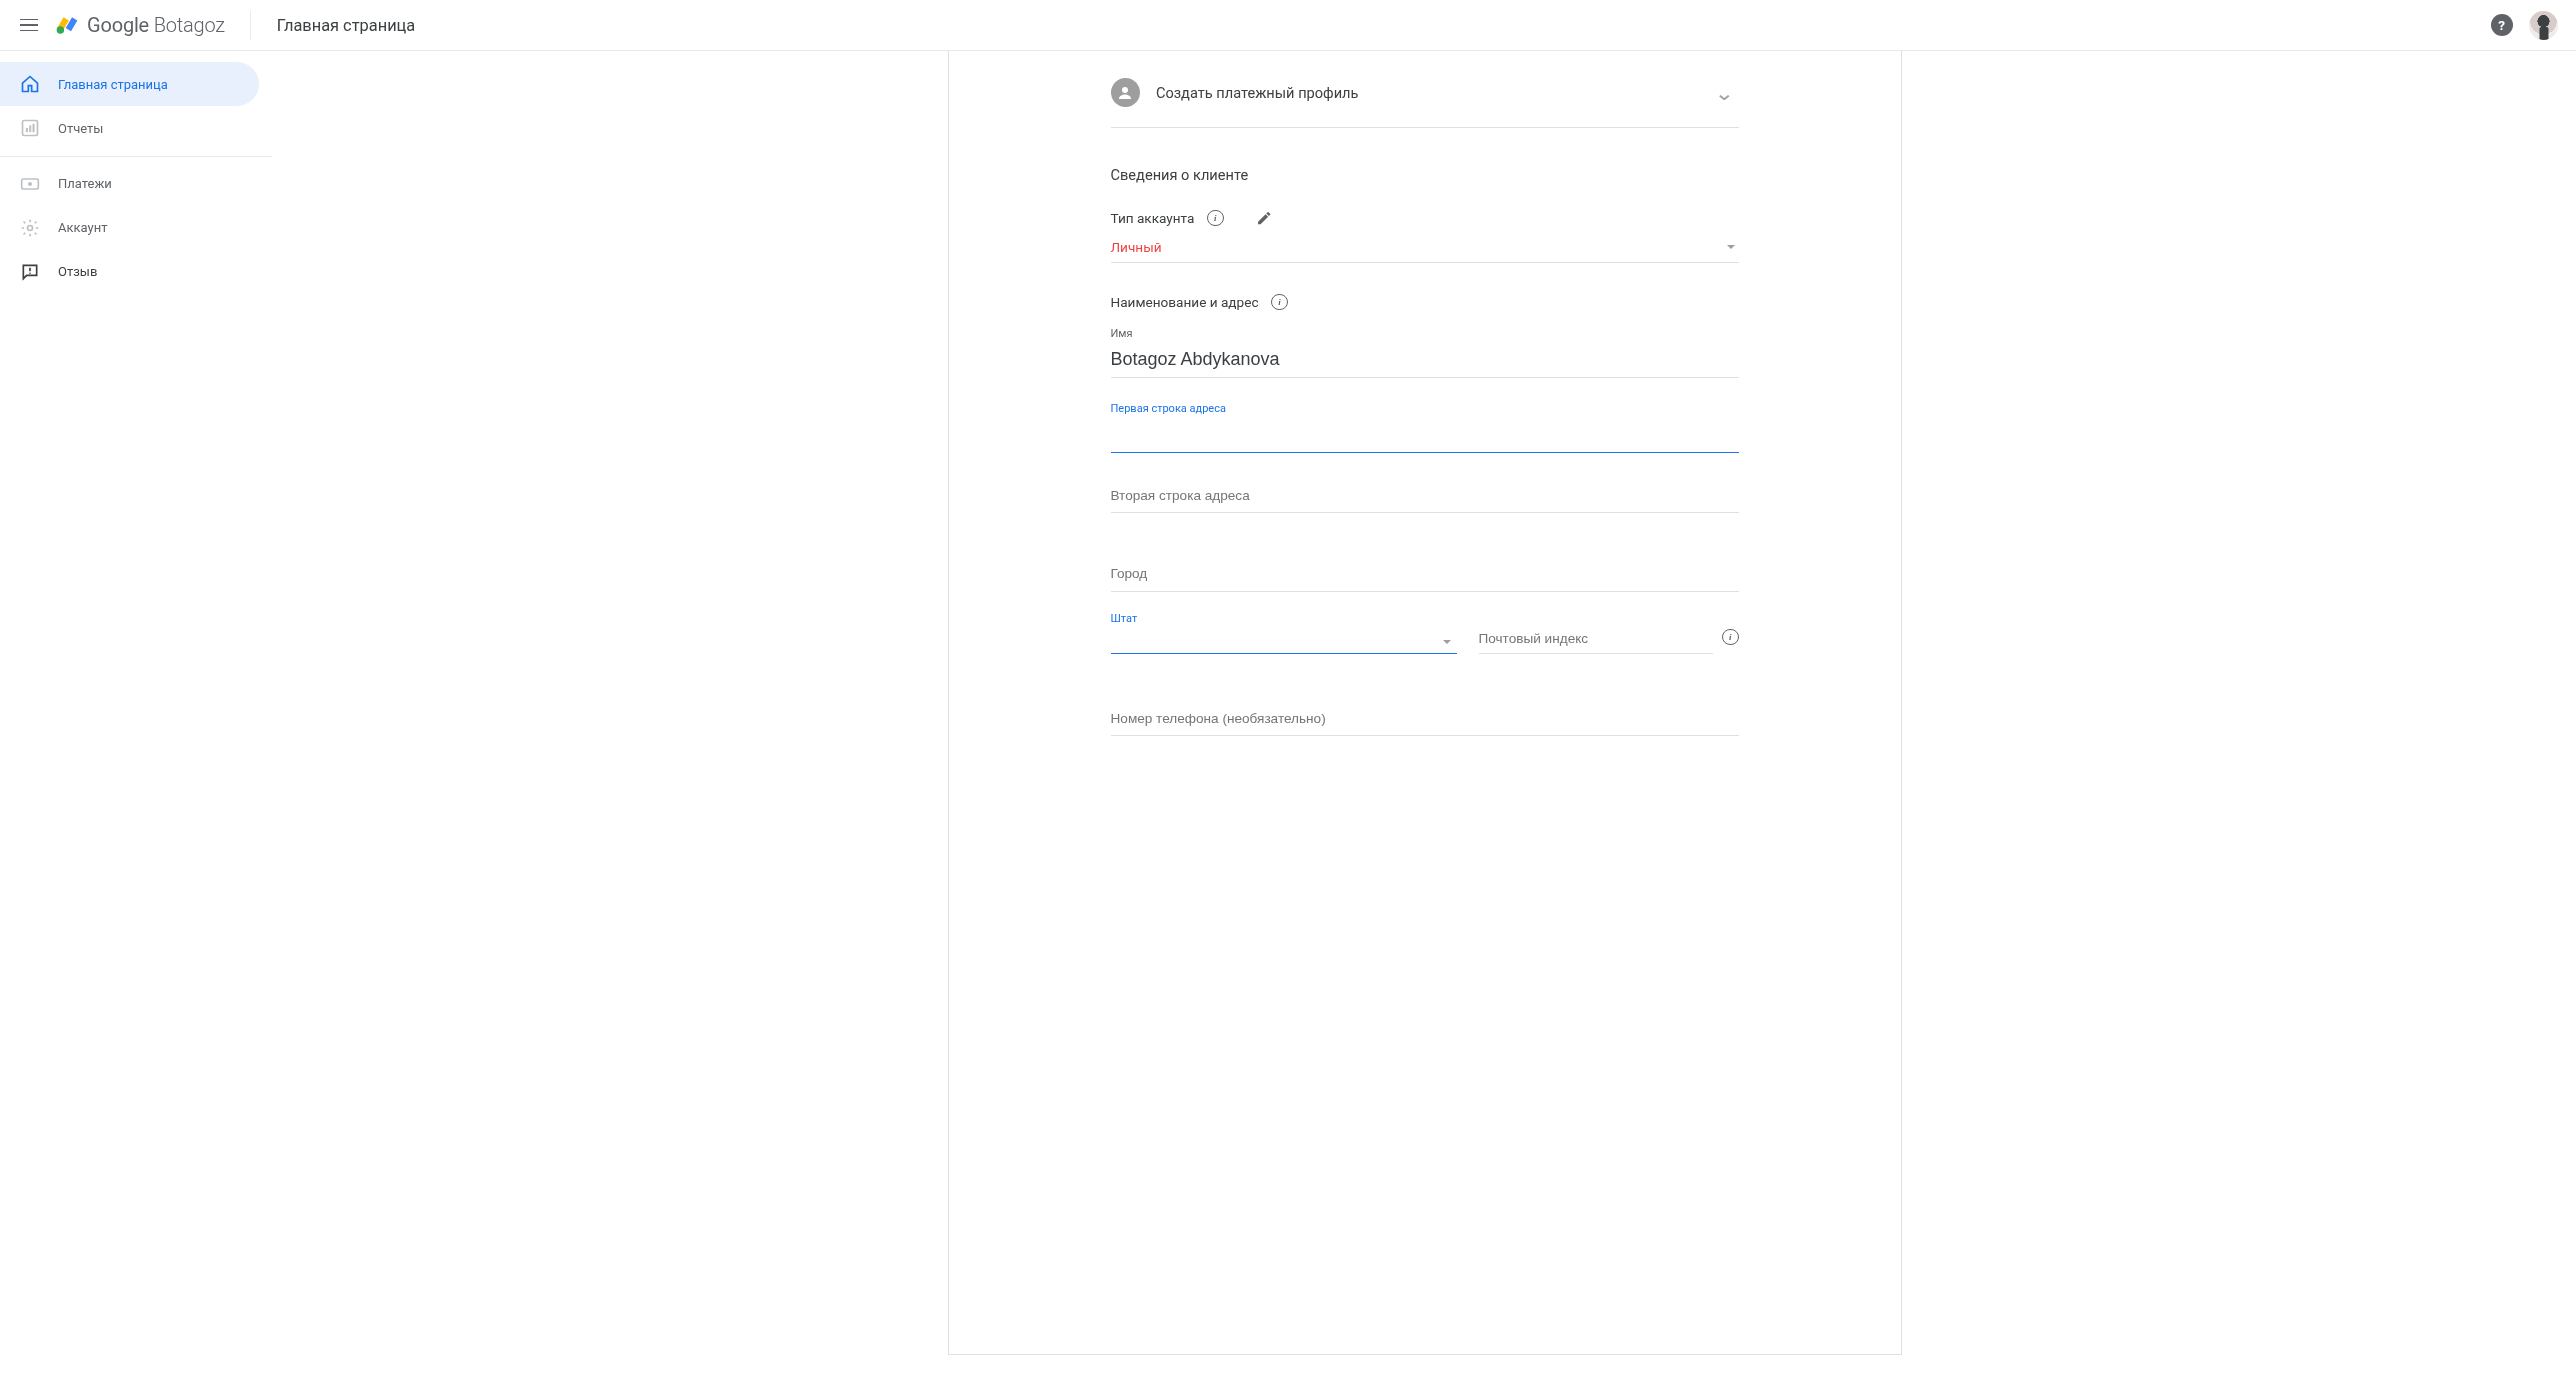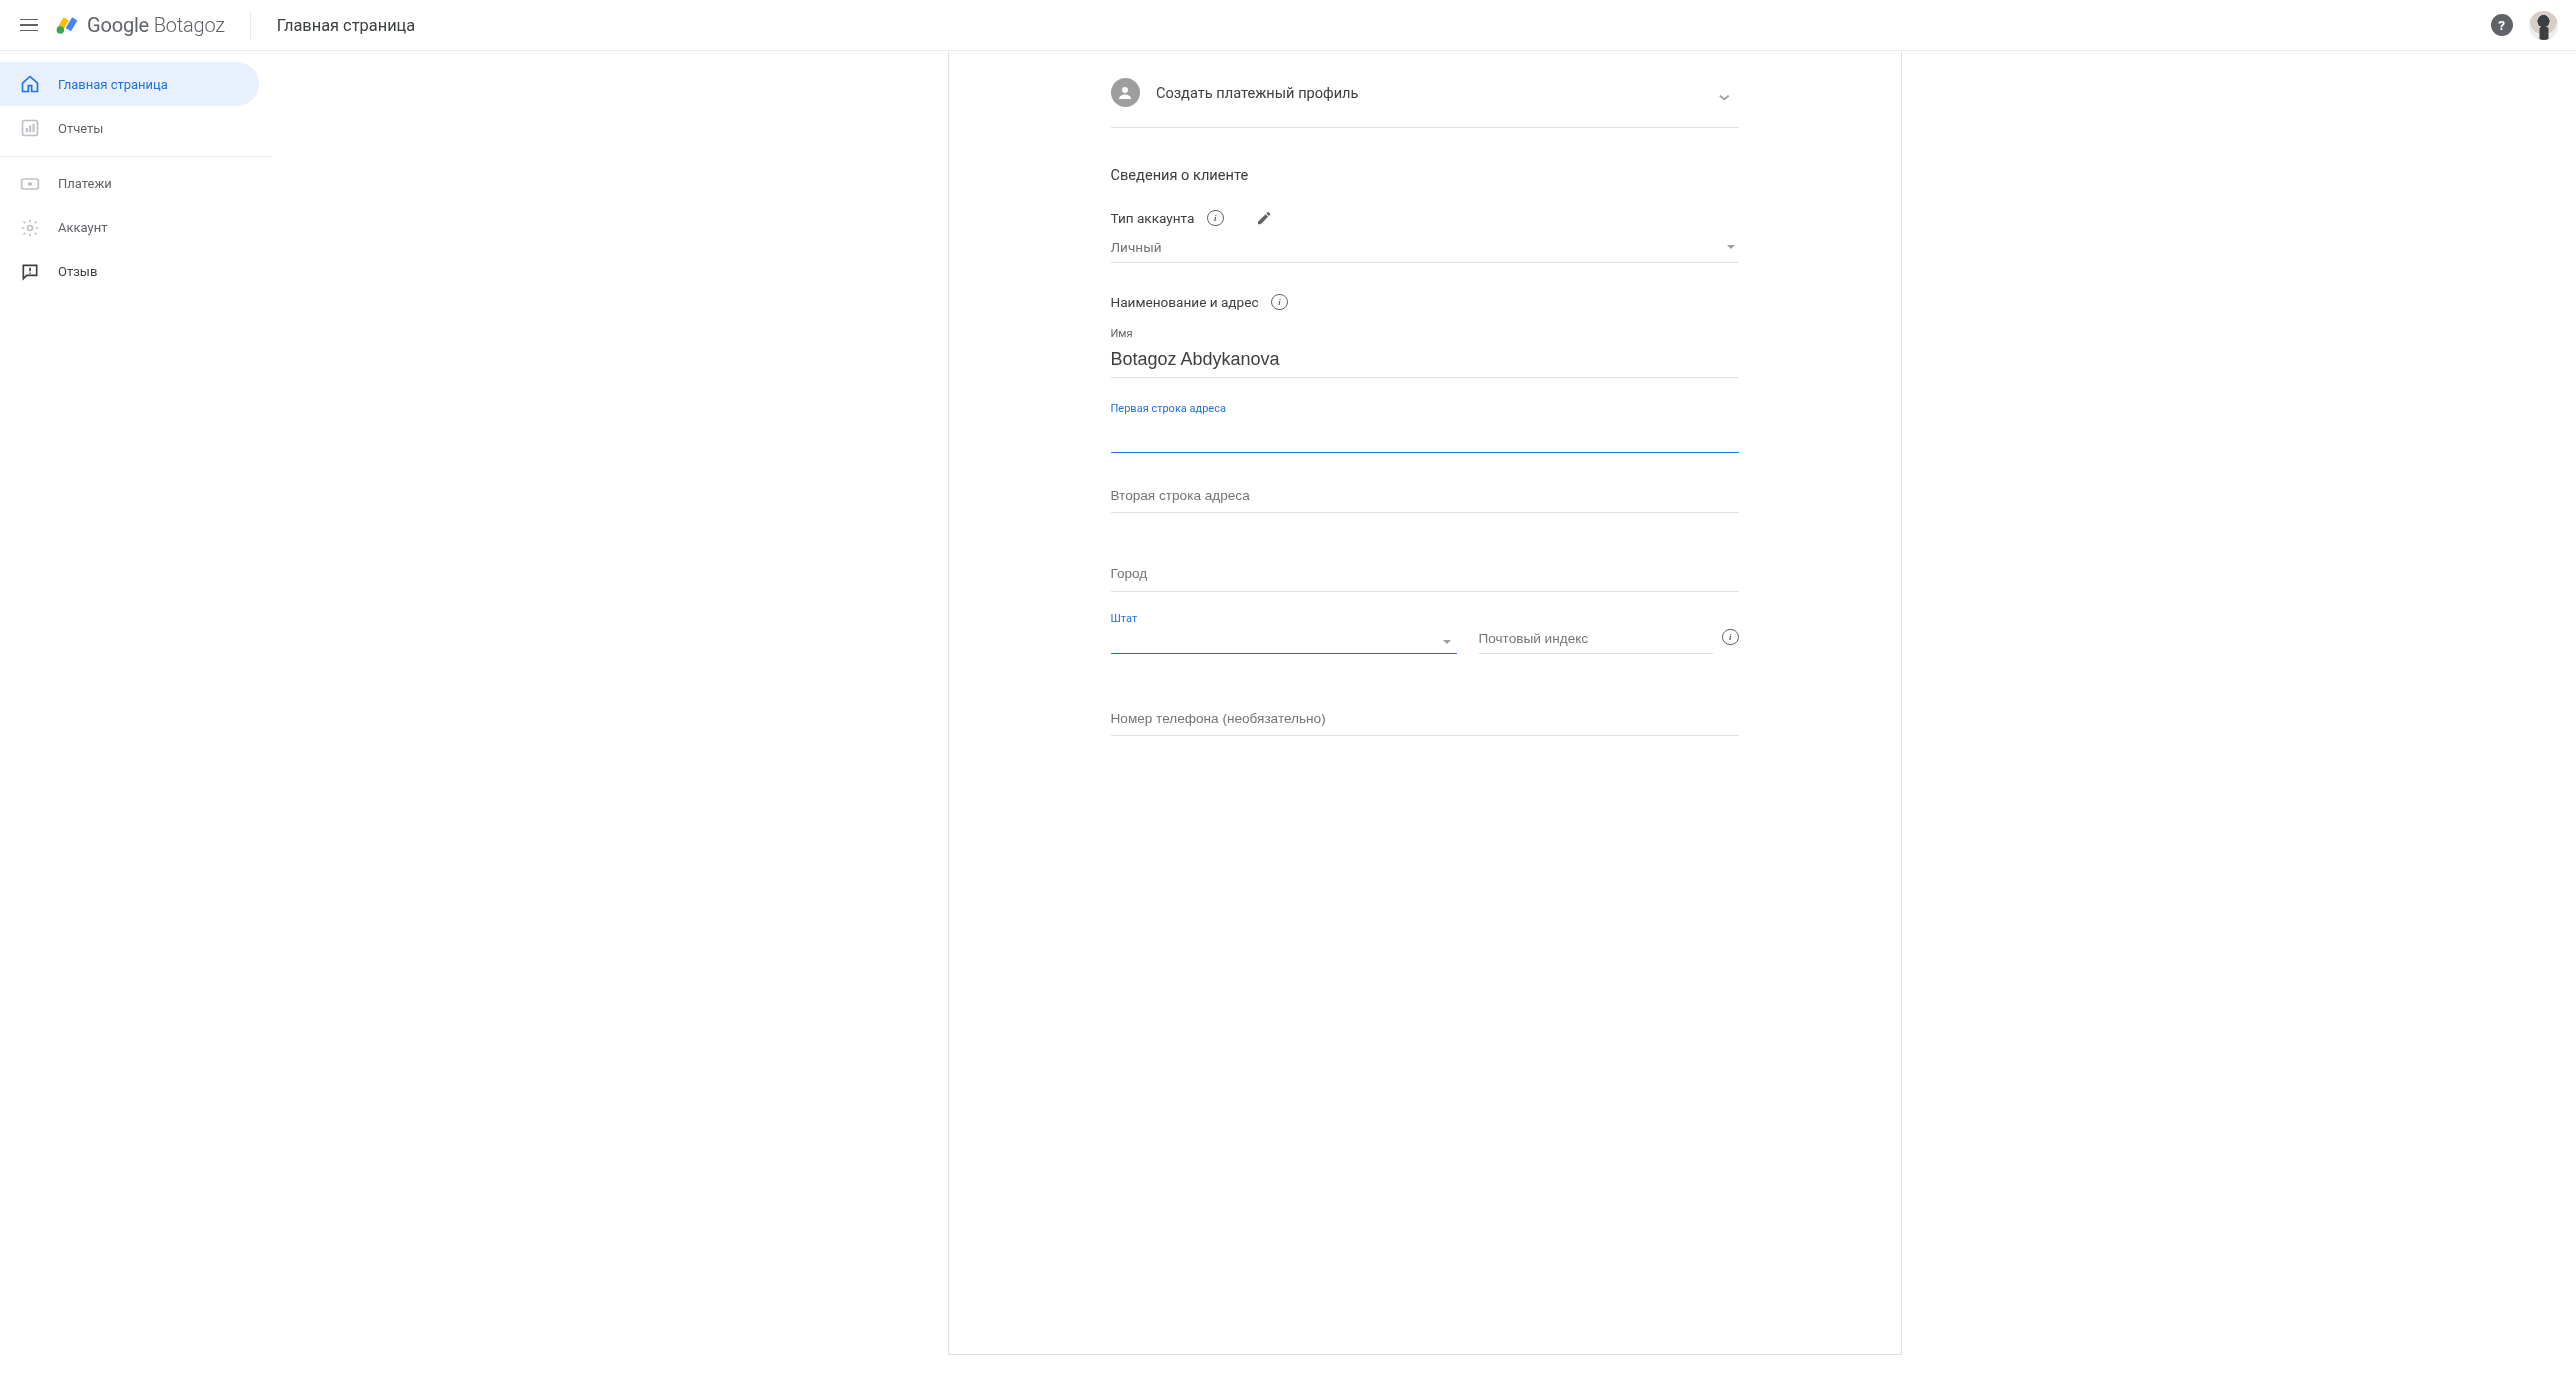--- a/index.html
+++ b/index.html
@@ -144,21 +144,21 @@
   }
 
   
   .select-field {
     position:relative;
     border-bottom:0.9px solid #e0e0e0;
     padding: 7.3px 0 7.3px 0;
     margin-top: 3.6px;
     cursor:pointer;
   }
-  .select-value { font-size:13.6px; color:#737373; }
+  .select-value { font-size:13.6px; color:#ef4444; }
   .select-caret {
     position:absolute; right:3.6px; top:50%; transform:translateY(-50%);
     width:0; height:0; border-left:4.5px solid transparent; border-right:4.5px solid transparent;
     border-top:4.5px solid #9e9e9e;
   }
 
   
   .tf { position:relative; margin-top: 25.5px; }
   .tf-label-static { font-size:11px; color:#5f6368; margin-bottom:3.6px; display:block; }
   .tf-label-static.focused { color:#1a73e8; }

